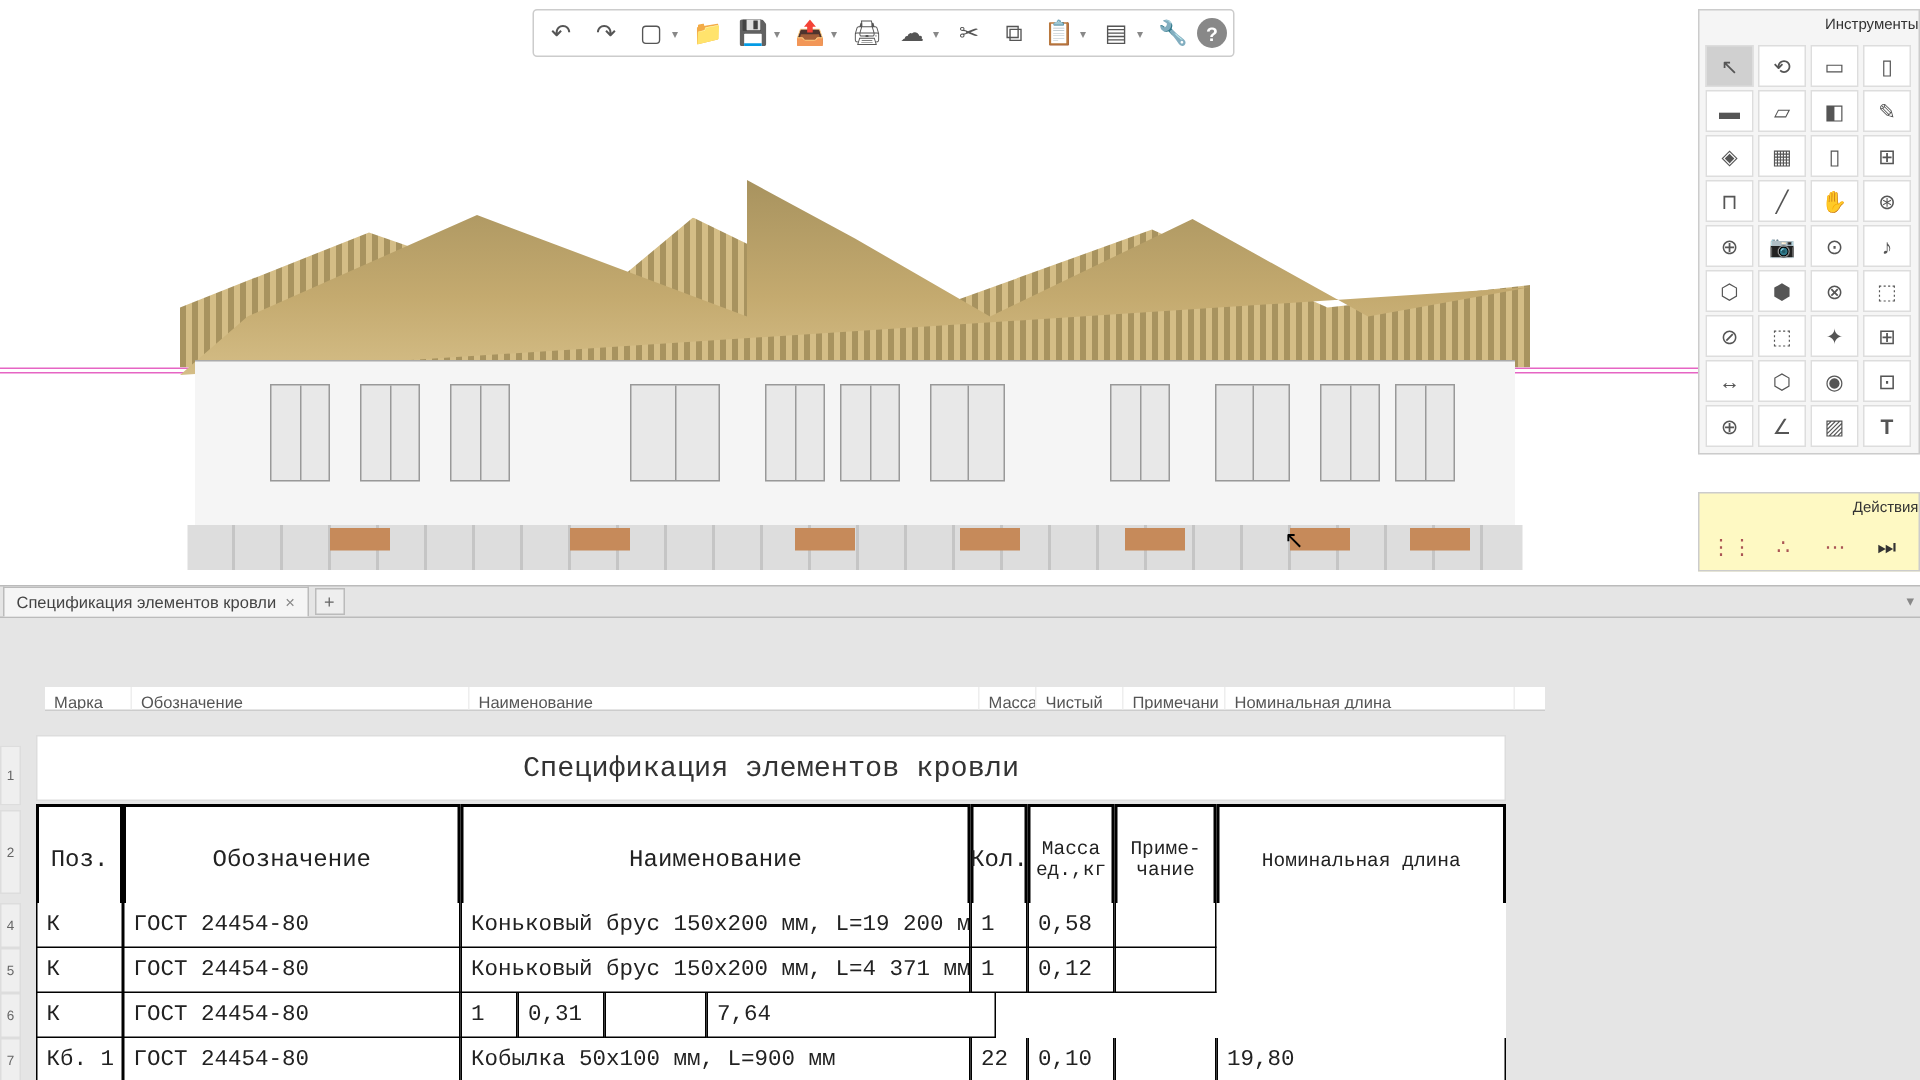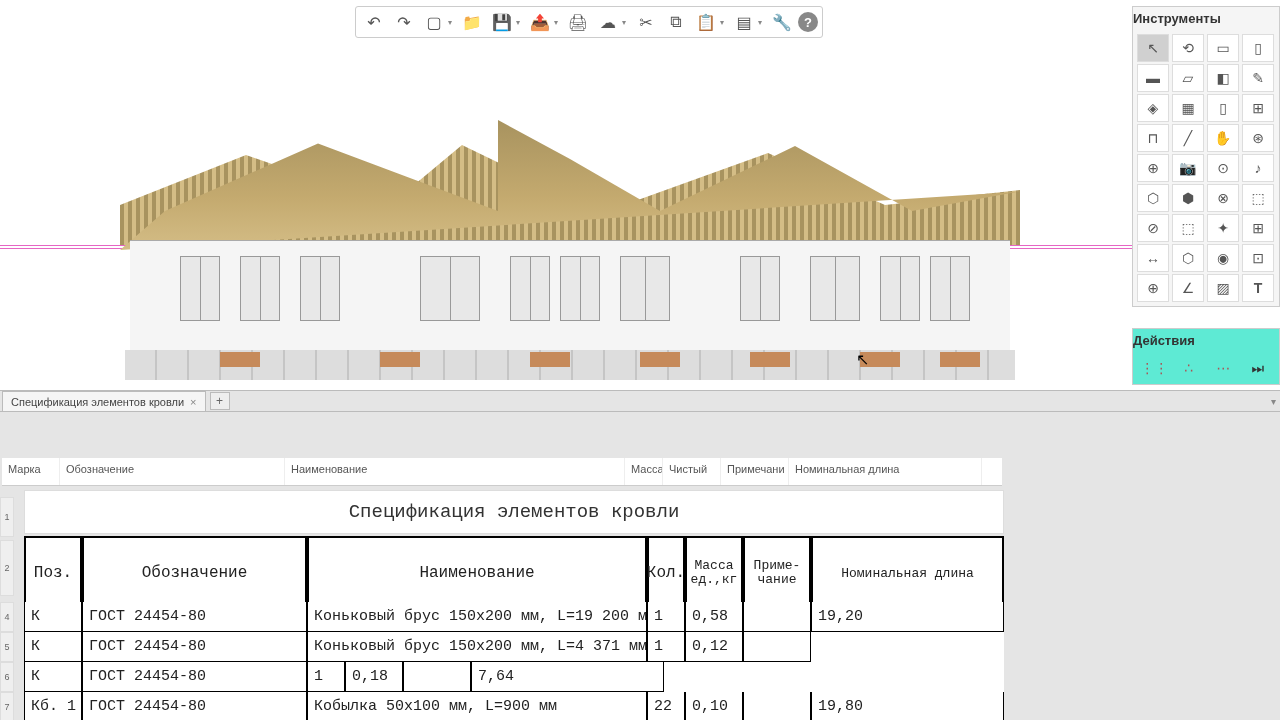--- a/index.html
+++ b/index.html
@@ -19,41 +19,41 @@
 .walls { position: absolute; left: 30px; top: 120px; width: 880px; height: 110px; background: #f5f5f5; border-top: 1px solid #aaa; }
 .foundation { position: absolute; left: 25px; top: 230px; width: 890px; height: 30px; background: repeating-linear-gradient(90deg, #ddd 0, #ddd 30px, #c5c5c5 30px, #c5c5c5 32px); }
 .window { position: absolute; top: 15px; width: 40px; height: 65px; background: #e8e8e8; border: 1px solid #999; }
 .window::before { content: ''; position: absolute; left: 50%; top: 0; bottom: 0; width: 1px; background: #999; }
 .brick { position: absolute; top: 232px; width: 40px; height: 15px; background: #c68a5a; }
 .pink-line { position: absolute; left: 0; top: 245px; width: 1132px; height: 1px; background: #e665c4; }
 .pink-line2 { position: absolute; left: 0; top: 248px; width: 1132px; height: 1px; background: #e665c4; }
 
 
 .tools-panel { position: absolute; right: 0; top: 6px; width: 148px; background: #f5f5f5; border: 1px solid #ccc; }
-.panel-title { text-align: left; font-size: 13px; padding: 4px 0; color: #333; font-weight: bold; }
+.panel-title { text-align: right; font-size: 10px; padding: 4px 0; color: #333; }
 .tool-grid { display: grid; grid-template-columns: repeat(4, 1fr); gap: 2px; padding: 4px; }
 .tool-btn { width: 32px; height: 28px; background: #fff; border: 1px solid #ddd; display: flex; align-items: center; justify-content: center; cursor: pointer; font-size: 14px; color: #555; }
 .tool-btn.active { background: #d0d0d0; }
 
-.actions-panel { position: absolute; right: 0; top: 328px; width: 148px; background: #5eead4; border: 1px solid #ccc; }
+.actions-panel { position: absolute; right: 0; top: 328px; width: 148px; background: #fef9c3; border: 1px solid #ccc; }
 .action-row { display: flex; justify-content: space-around; padding: 4px; }
 .action-btn { width: 28px; height: 24px; display: flex; align-items: center; justify-content: center; cursor: pointer; font-size: 14px; color: #a55; }
 
 
 .tab-bar { position: absolute; left: 0; top: 390px; width: 1280px; height: 22px; background: #e5e5e5; border-top: 1px solid #bbb; border-bottom: 1px solid #bbb; display: flex; align-items: center; }
 .tab { height: 20px; background: #f5f5f5; border: 1px solid #bbb; border-bottom: none; padding: 2px 8px; font-size: 11px; color: #444; display: flex; align-items: center; gap: 6px; margin-left: 2px; }
 .tab-close { font-size: 11px; color: #888; cursor: pointer; }
 .tab-add { width: 20px; height: 18px; background: #eee; border: 1px solid #bbb; margin-left: 4px; display: flex; align-items: center; justify-content: center; font-size: 12px; color: #666; cursor: pointer; }
 .tab-menu { position: absolute; right: 4px; font-size: 10px; color: #888; cursor: pointer; }
 
 
 .lower { position: absolute; left: 0; top: 412px; width: 1280px; height: 308px; background: #e5e5e5; }
 
 
-.col-headers { position: absolute; left: 2px; top: 46px; width: 1000px; height: 28px; display: flex; border-bottom: 1px solid #ccc; background: #fff; }
+.col-headers { position: absolute; left: 30px; top: 46px; width: 1000px; height: 16px; display: flex; border-bottom: 1px solid #ccc; background: #fff; }
 .col-h { font-size: 11px; color: #555; padding: 5px 6px; border-right: 1px solid #eee; white-space: nowrap; overflow: hidden; }
 
 
 .rownum { position: absolute; left: 0; width: 14px; height: 30px; background: #efefef; border: 1px solid #ddd; font-size: 9px; color: #666; display: flex; align-items: center; justify-content: center; }
 
 
 .spec-title { position: absolute; left: 24px; top: 78px; width: 980px; height: 44px; display: flex; align-items: center; justify-content: center; font-family: 'Courier New', monospace; font-size: 19px; color: #333; background: #fff; border: 1px solid #ddd; }
 .spec-head { position: absolute; left: 24px; top: 124px; width: 980px; height: 74px; display: flex; background: #fff; }
 .sh { border: 2px solid #000; display: flex; align-items: center; justify-content: center; font-family: 'Courier New', monospace; font-size: 16px; color: #222; text-align: center; }
 .spec-body { position: absolute; left: 24px; top: 190px; width: 980px; background: #fff; }
@@ -219,35 +219,34 @@
   </div>
 
   <div class="spec-body" id="spec-body">
       <div class="sr">
         <div class="sc w-pos">К</div>
         <div class="sc w-ob">ГОСТ 24454-80</div>
         <div class="sc w-na name">Коньковый брус 150x200 мм, L=19 200 мм</div>
         <div class="sc w-ko">1</div>
         <div class="sc w-ma">0,58</div>
         <div class="sc w-pr"></div>
-        <div class="sc w-nl">19,20</div>
       </div>
       <div class="sr">
         <div class="sc w-pos">К</div>
         <div class="sc w-ob">ГОСТ 24454-80</div>
         <div class="sc w-na name">Коньковый брус 150x200 мм, L=4 371 мм</div>
         <div class="sc w-ko">1</div>
         <div class="sc w-ma">0,12</div>
         <div class="sc w-pr"></div>
       </div>
       <div class="sr sel">
         <div class="sc w-pos">К</div>
         <div class="sc w-ob">ГОСТ 24454-80</div>
         <div class="sc w-ko">1</div>
-        <div class="sc w-ma">0,18</div>
+        <div class="sc w-ma">0,31</div>
         <div class="sc w-pr"></div>
         <div class="sc w-nl">7,64</div>
       </div>
       <div class="sr">
         <div class="sc w-pos">Кб. 1</div>
         <div class="sc w-ob">ГОСТ 24454-80</div>
         <div class="sc w-na name">Кобылка 50x100 мм, L=900 мм</div>
         <div class="sc w-ko">22</div>
         <div class="sc w-ma">0,10</div>
         <div class="sc w-pr"></div>

